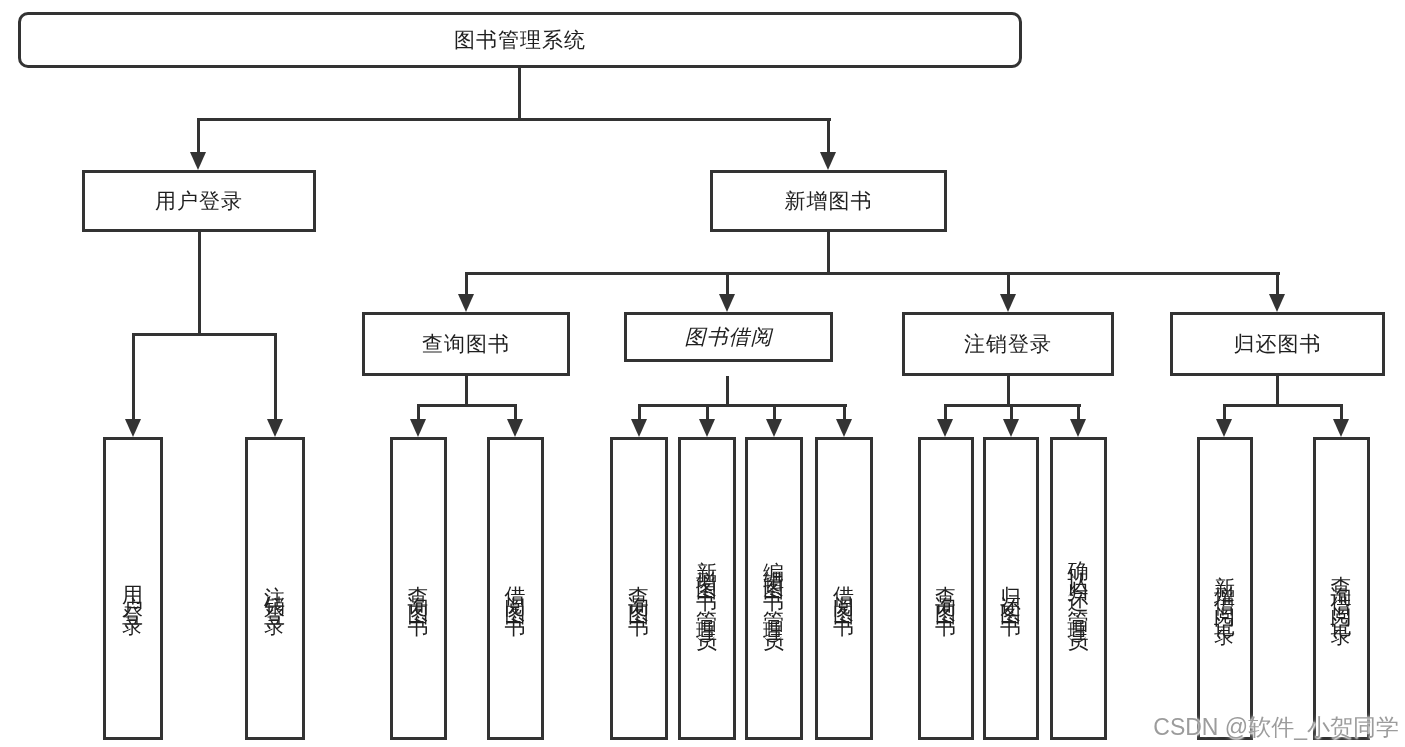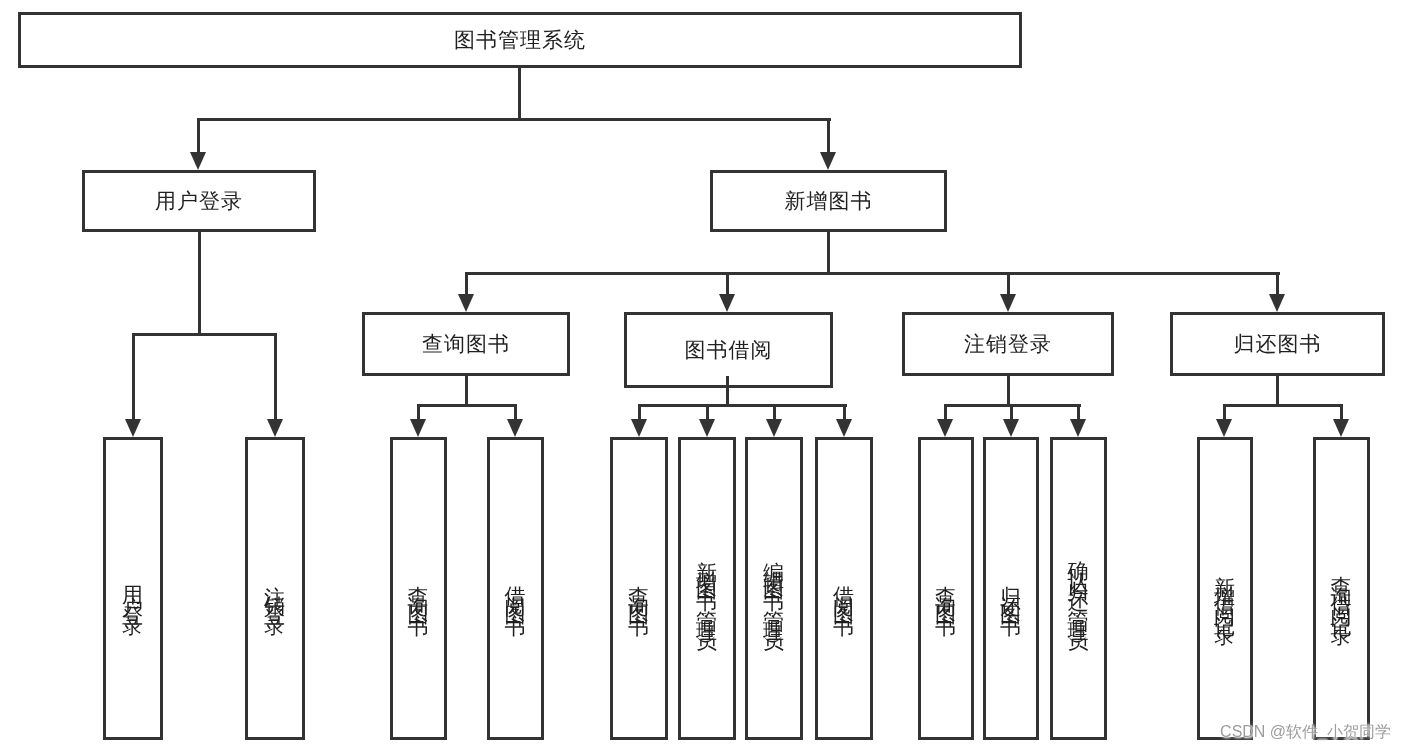--- a/index.html
+++ b/index.html
@@ -36,47 +36,47 @@
   }
   .arrow{
     position:absolute;
     width:0;height:0;
     border-style:solid;
     border-width:18px 8px 0 8px;
     border-color:var(--line,#333) transparent transparent transparent;
   }
   .watermark{
     position:absolute;
-    right:14px;bottom:4px;
-    font-size:16px;
+    right:6px;bottom:4px;
+    font-size:23px;
     color:var(--watermark,#9c9c9c);
     text-shadow:0 0 2px #fff,0 0 4px #fff,1px 1px 2px #fff;
     white-space:nowrap;
   }
 </style>
 </head>
 <body>
 
 <div class="canvas">
 
-  <div class="box h" style="left:18px;top:12px;width:1004px;height:56px;">
+  <div class="box h" style="left:18px;top:12px;width:1004px;height:56px;border-radius:10px;">
     <span class="lbl">图书管理系统</span>
   </div>
 
   <div class="box h" style="left:82px;top:170px;width:234px;height:62px;">
     <span class="lbl">用户登录</span>
   </div>
   <div class="box h" style="left:710px;top:170px;width:237px;height:62px;">
     <span class="lbl">新增图书</span>
   </div>
 
   <div class="box h" style="left:362px;top:312px;width:208px;height:64px;">
     <span class="lbl">查询图书</span>
   </div>
-  <div class="box h" style="left:624px;top:312px;width:209px;height:76px;">
+  <div class="box h" style="left:624px;top:312px;width:209px;height:50px;font-style:italic;">
     <span class="lbl">图书借阅</span>
   </div>
   <div class="box h" style="left:902px;top:312px;width:212px;height:64px;">
     <span class="lbl">注销登录</span>
   </div>
   <div class="box h" style="left:1170px;top:312px;width:215px;height:64px;">
     <span class="lbl">归还图书</span>
   </div>
 
   <div class="box v" style="left:103px;top:437px;width:60px;height:303px;">

